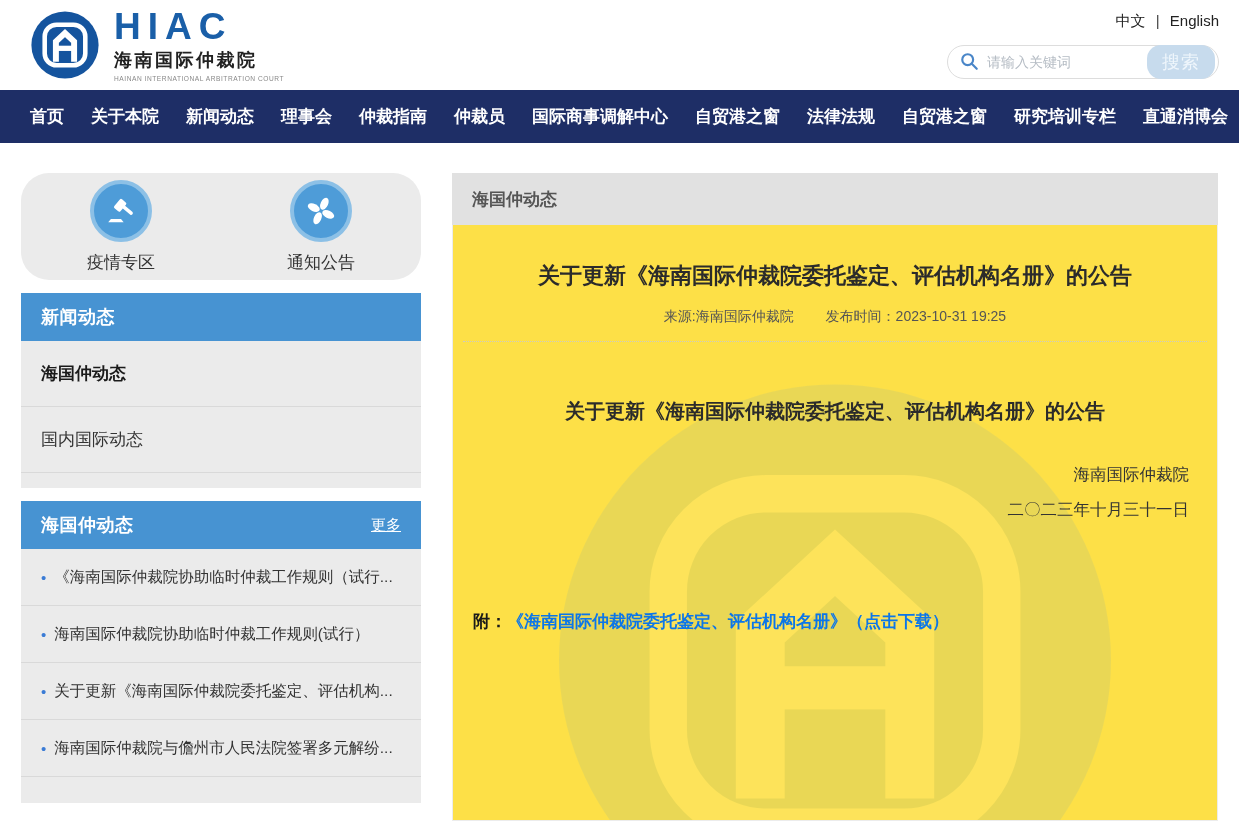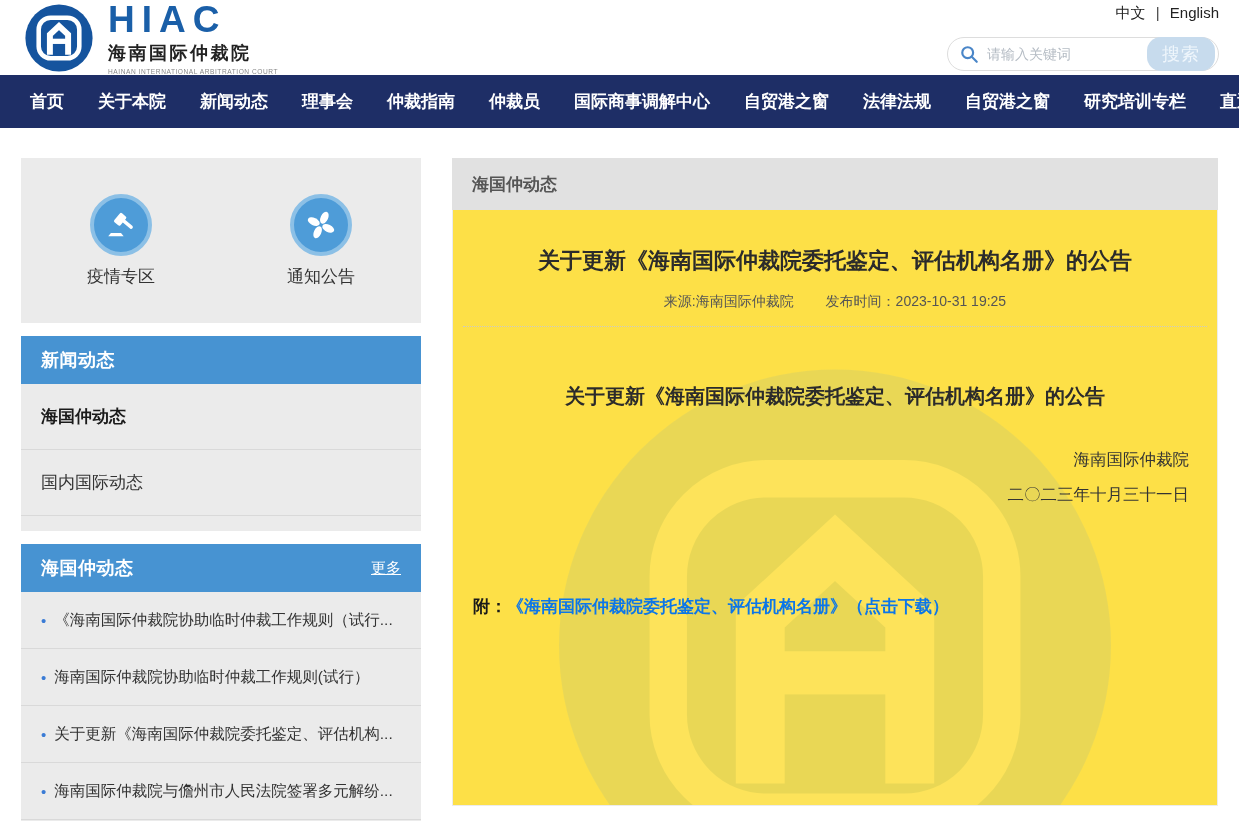--- a/index.html
+++ b/index.html
@@ -1,21 +1,21 @@
 <!DOCTYPE html>
 <html style="--nav-bg: #1e2e66; --accent-blue: #4793d2; --link-blue: #0c76e8; --logo-blue: #15549e; --sidebar-bg: #ebebeb; --section-bar-bg: #e1e1e1;"><head>
 <meta charset="utf-8">
 <style>
   * { margin:0; padding:0; box-sizing:border-box; }
   html,body { width:1239px; height:821px; overflow:hidden; background:#fff;
     font-family:"Liberation Sans","DejaVu Sans",sans-serif; }
 
   
-  .site-header { height:75px; display:flex; justify-content:space-between; align-items:center;
-    padding:0 20px 0 24px; background:#fff; }
+  .site-header { height:90px; display:flex; justify-content:space-between; align-items:center;
+    padding:0 20px 0 30px; background:#fff; }
   .logo { display:flex; align-items:center; cursor:pointer; }
   .logo-mark { width:70px; height:70px; color:#15549e; }
   .logo-text { margin-left:14px; }
   .logo-acronym { font-size:37px; font-weight:800; color:#1a5fa8; letter-spacing:7px; line-height:1; }
   .logo-cn { font-size:18px; font-weight:700; color:#222; letter-spacing:2.5px; margin-top:3px; }
   .logo-en { font-size:6.6px; color:#888; letter-spacing:.55px; margin-top:3px; white-space:nowrap; }
 
   .header-right { display:flex; flex-direction:column; align-items:flex-end; }
   .lang-switch { font-size:15px; color:#222; margin-bottom:14px; }
   .lang-switch span { cursor:pointer; }
@@ -24,31 +24,31 @@
     display:flex; align-items:center; padding:0 3px 0 12px; background:#fff; }
   .search-box svg { flex:0 0 auto; }
   .search-input { flex:1; border:none; outline:none; font-size:14px; color:#333;
     margin-left:8px; background:transparent; min-width:0; }
   .search-input::placeholder { color:#b5bcc4; }
   .search-btn { flex:0 0 auto; border:none; background:#c7dbed; color:#eff6fc; font-size:18px;
     padding:5px 15px; border-radius:14px; cursor:pointer; letter-spacing:1px; }
 
   
   .main-nav { height:53px; background:var(--nav-bg,#1e2e66); display:flex; align-items:center;
-    padding-left:30px;gap:7px; }
+    padding-left:30px; }
   .nav-item { color:#fff; font-size:17px; font-weight:700; margin-right:27px;
     white-space:nowrap; cursor:pointer; }
 
   
   .page { display:flex; padding:30px 21px 0 21px; gap:31px; align-items:flex-start; }
   .sidebar { width:400px; flex:0 0 400px; }
   .main-col { flex:1; min-width:0; }
 
   
-  .quick-links { background:#ebebeb; height:165px; display:flex; }
+  .quick-links { background:#ebebeb; height:107px; display:flex;border-radius:28px; }
   .quick-link { flex:1; display:flex; flex-direction:column; align-items:center;
     justify-content:center; cursor:pointer; }
   .ql-circle { width:62px; height:62px; border-radius:50%; background:#4e9cd8;
     border:4px solid #8cc0e6; display:flex; align-items:center; justify-content:center; }
   .ql-label { font-size:17px; color:#333; margin-top:9px; }
 
   
   .side-section { margin-top:13px; }
   .side-header { height:48px; background:var(--accent-blue,#4793d2); color:#fff;
     display:flex; align-items:center; justify-content:space-between; padding:0 20px; }

